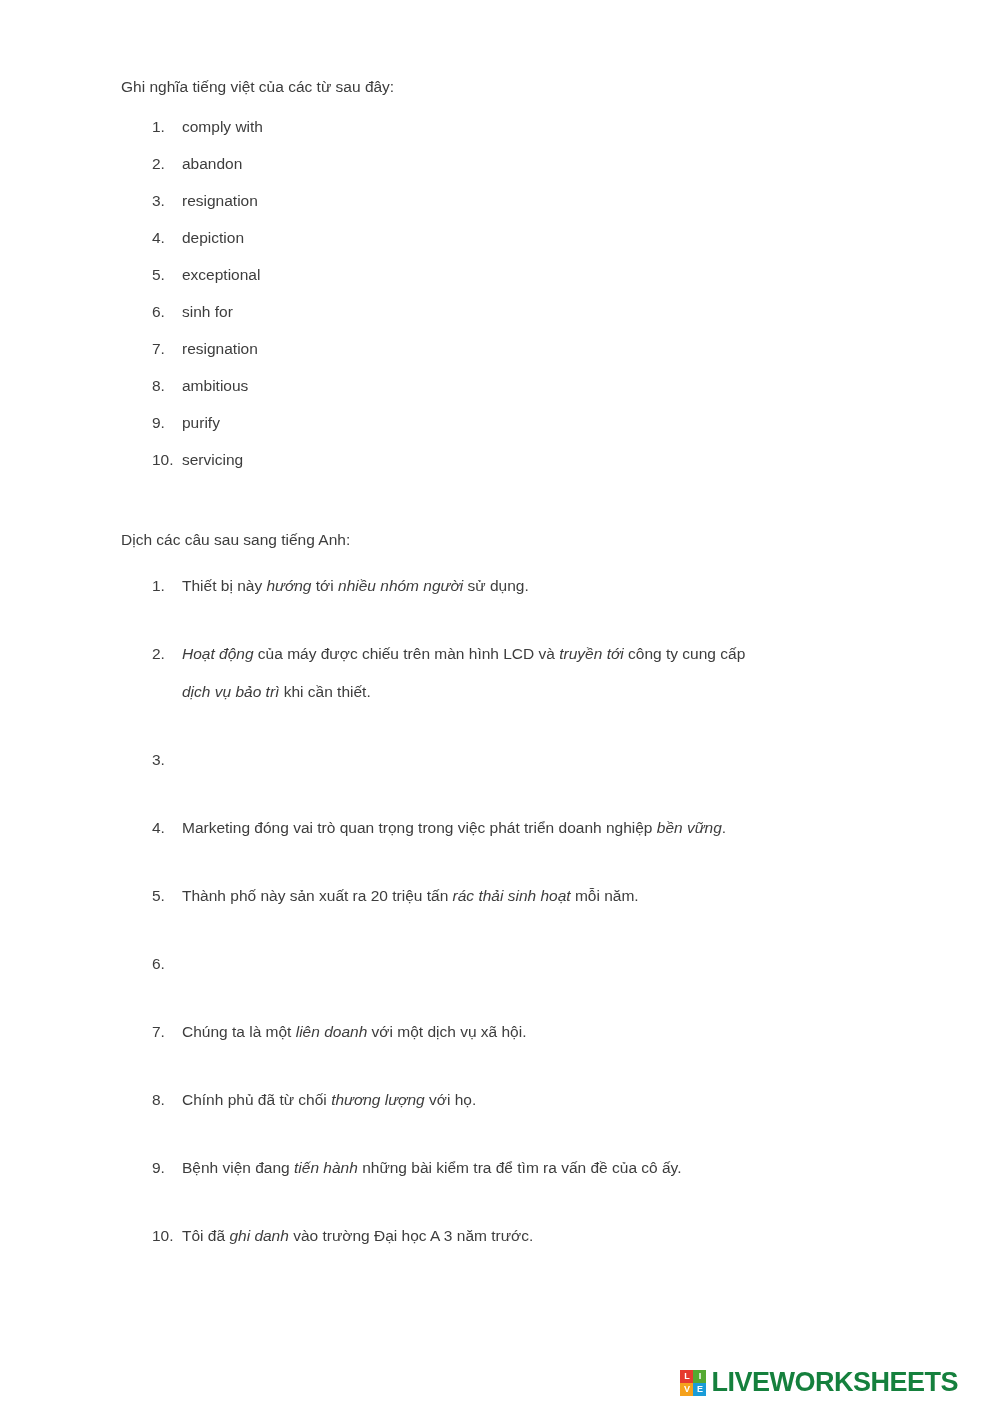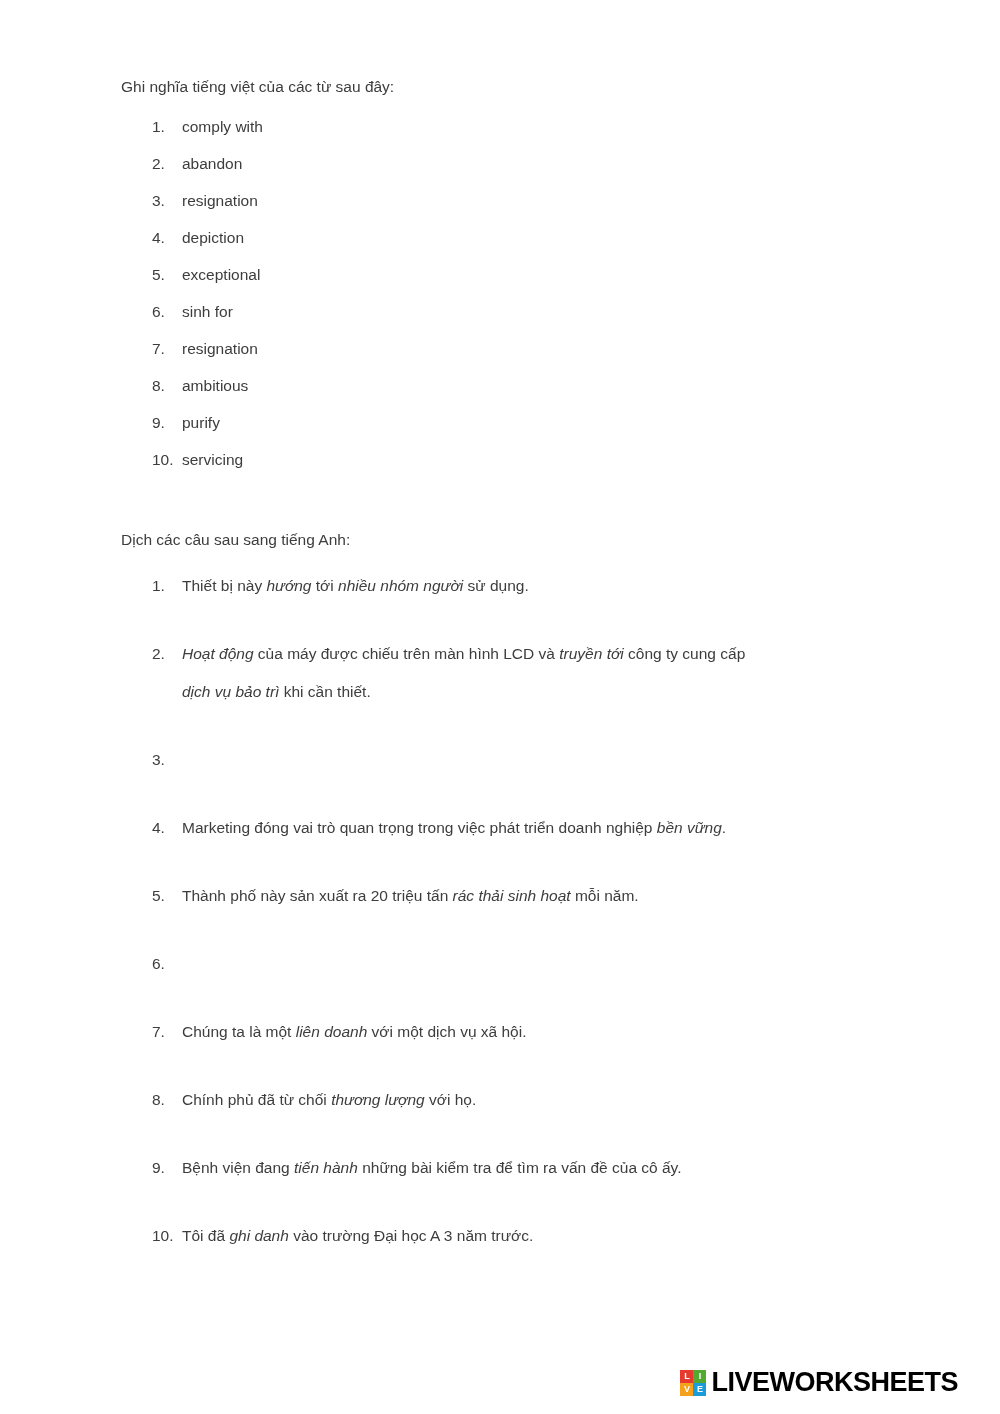--- a/index.html
+++ b/index.html
@@ -167,14 +167,14 @@
 
 </div>
 
 <div class="footer">
   <span class="lw-icon">
       <span class="icon-cell" style="background: rgb(230, 58, 46);">L</span>
       <span class="icon-cell" style="background: rgb(84, 169, 49);">I</span>
       <span class="icon-cell" style="background: rgb(245, 161, 28);">V</span>
       <span class="icon-cell" style="background: rgb(26, 156, 216);">E</span>
     </span>
-  <span class="brand" style="color: #000000;">LIVEWORKSHEETS</span>
+  <span class="brand" style="color: #15803d;">LIVEWORKSHEETS</span>
 </div>
 
 </body></html>

